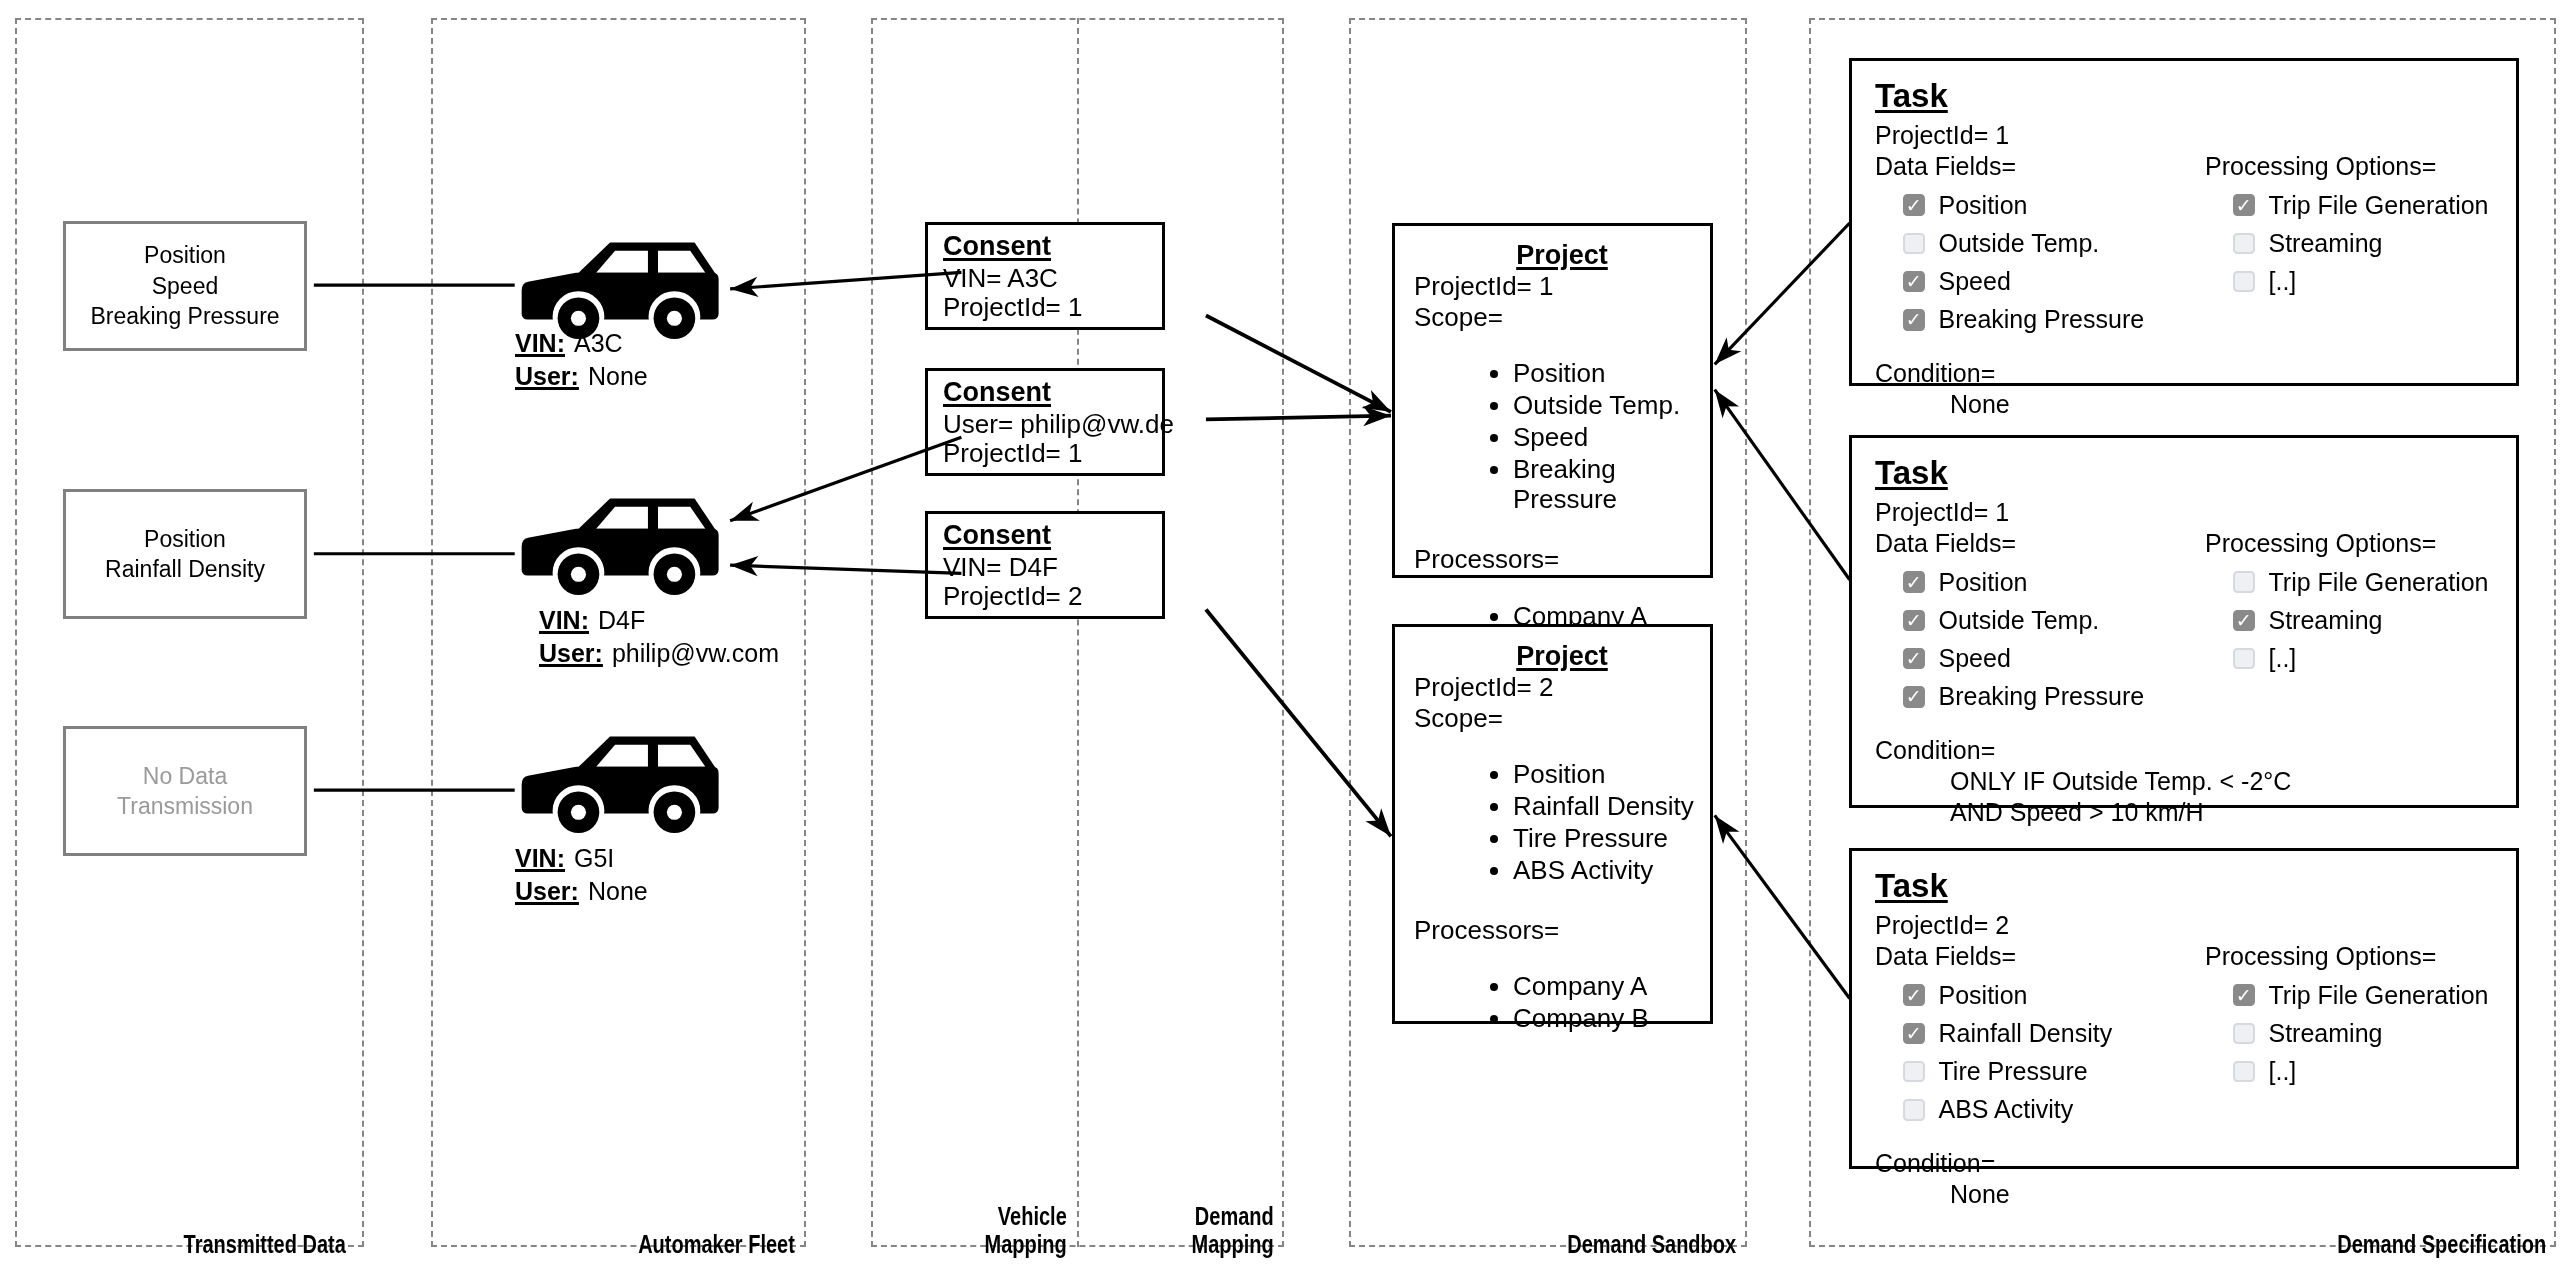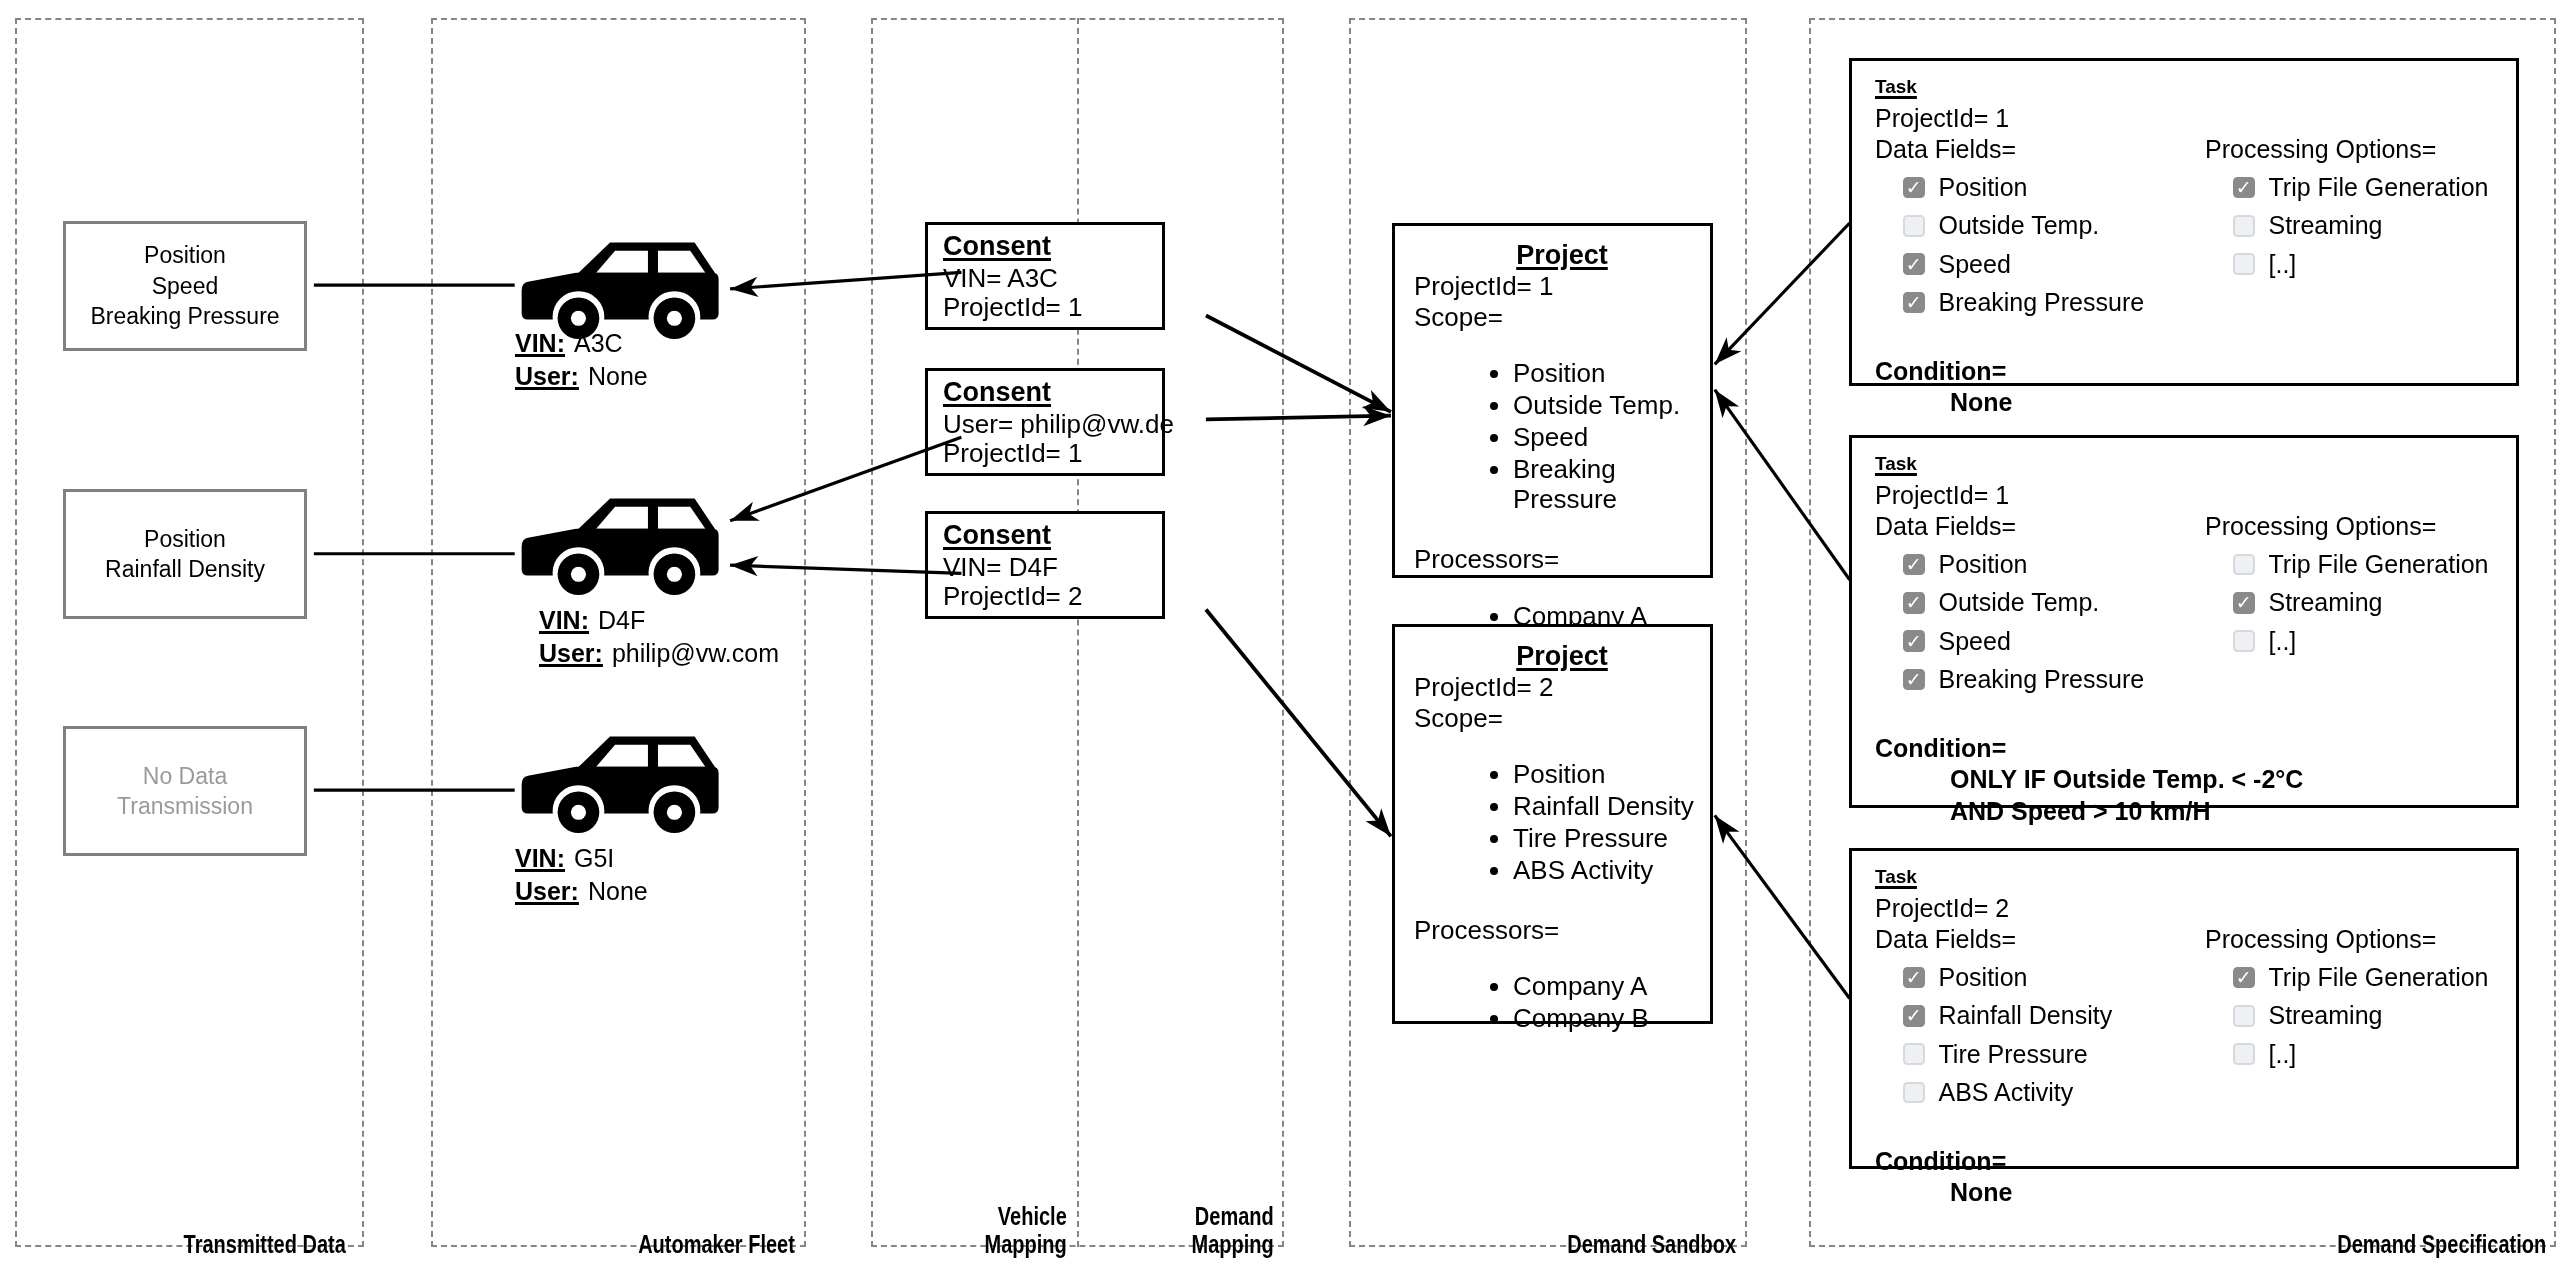--- a/index.html
+++ b/index.html
@@ -58,34 +58,34 @@
   .project .uh { font-size:27px;text-align:center; }
   .project ul { margin:25px 0 0 70px; padding-left:29px; }
   .project li { line-height:1.17; margin:1.3px 0; }
   .processors-label { margin-top:30px; }
   
   .task {
     position:absolute; left:1849px; width:670px;
     border:3.2px solid #000; background:#fff; z-index:10;
     padding:14px 0 0 23px; font-size:25px; line-height:1.25;
   }
-  .task .uh { font-size:19px; margin-bottom:3.8px; }
+  .task .uh { font-size:33px; margin-bottom:3.8px; }
   .task-cols { display:flex; margin-top:0; }
   .col-left { width:330px; }
   .col-right { flex:1; }
   .cb-row { display:flex; align-items:center; margin:7px 0 7px 28px; }
   .cb {
     width:21.5px; height:21.5px; border-radius:4.4px; flex:0 0 21.5px;
     background:#eef0f3; border:2.5px solid #d6dade;
     display:flex; align-items:center; justify-content:center;
   }
   .cb.checked { background:#8a8a8a; border-color:#8a8a8a; }
   .cb.checked::after { content:"\2713"; color:#fff; font-size:19px; font-weight:bold; line-height:1; }
   .cb-label { margin-left:14px; white-space:nowrap; }
-  .cond { margin-top:31px;font-weight:bold; }
+  .cond { margin-top:15px; }
   .cond-lines { margin-left:75px; }
   
   .overlay { position:absolute; left:0; top:0; z-index:30; pointer-events:none; }
   .overlay line { stroke:#000; stroke-width:5; }
   .overlay line.thick { stroke-width:6; }
 </style>
 </head>
 <body>
 
 <div class="canvas">

